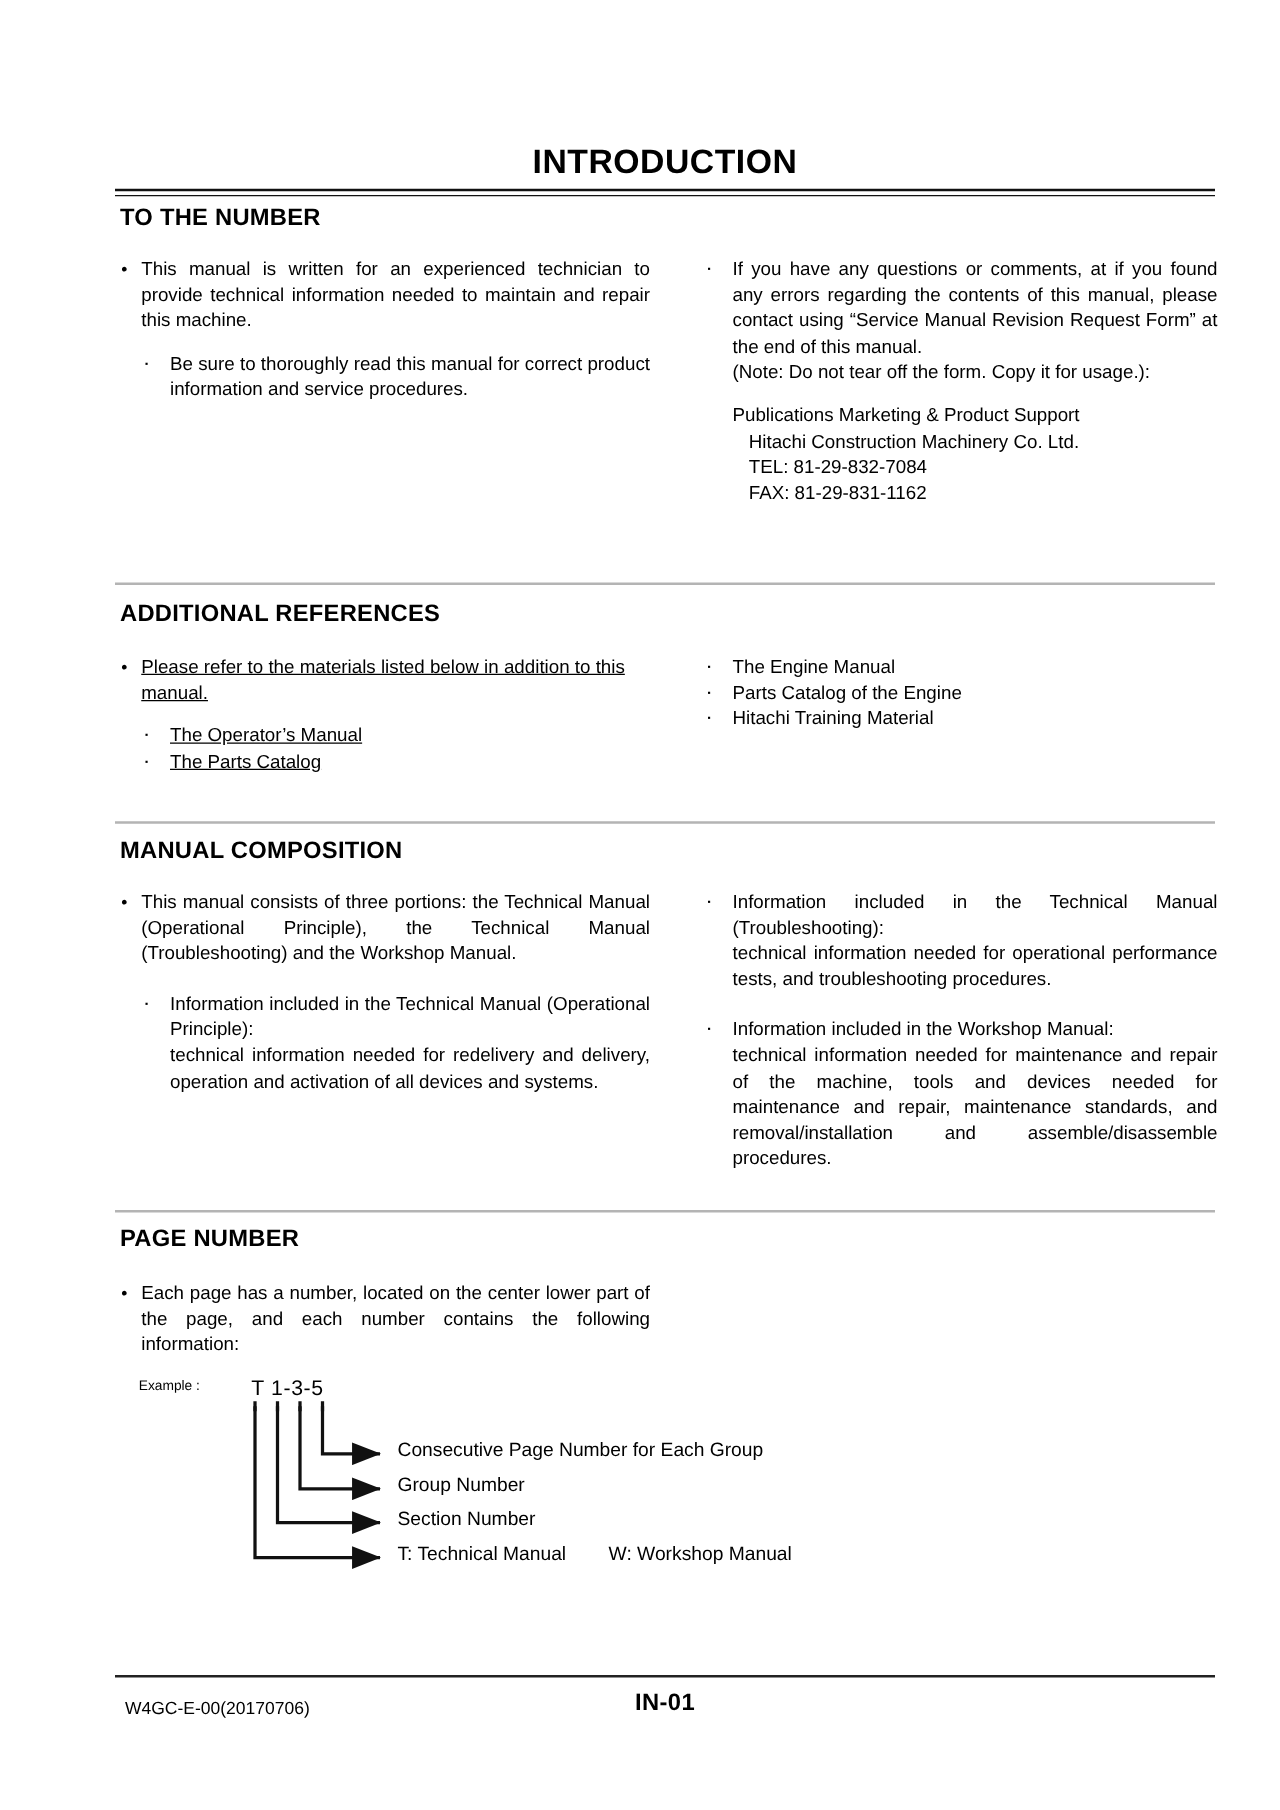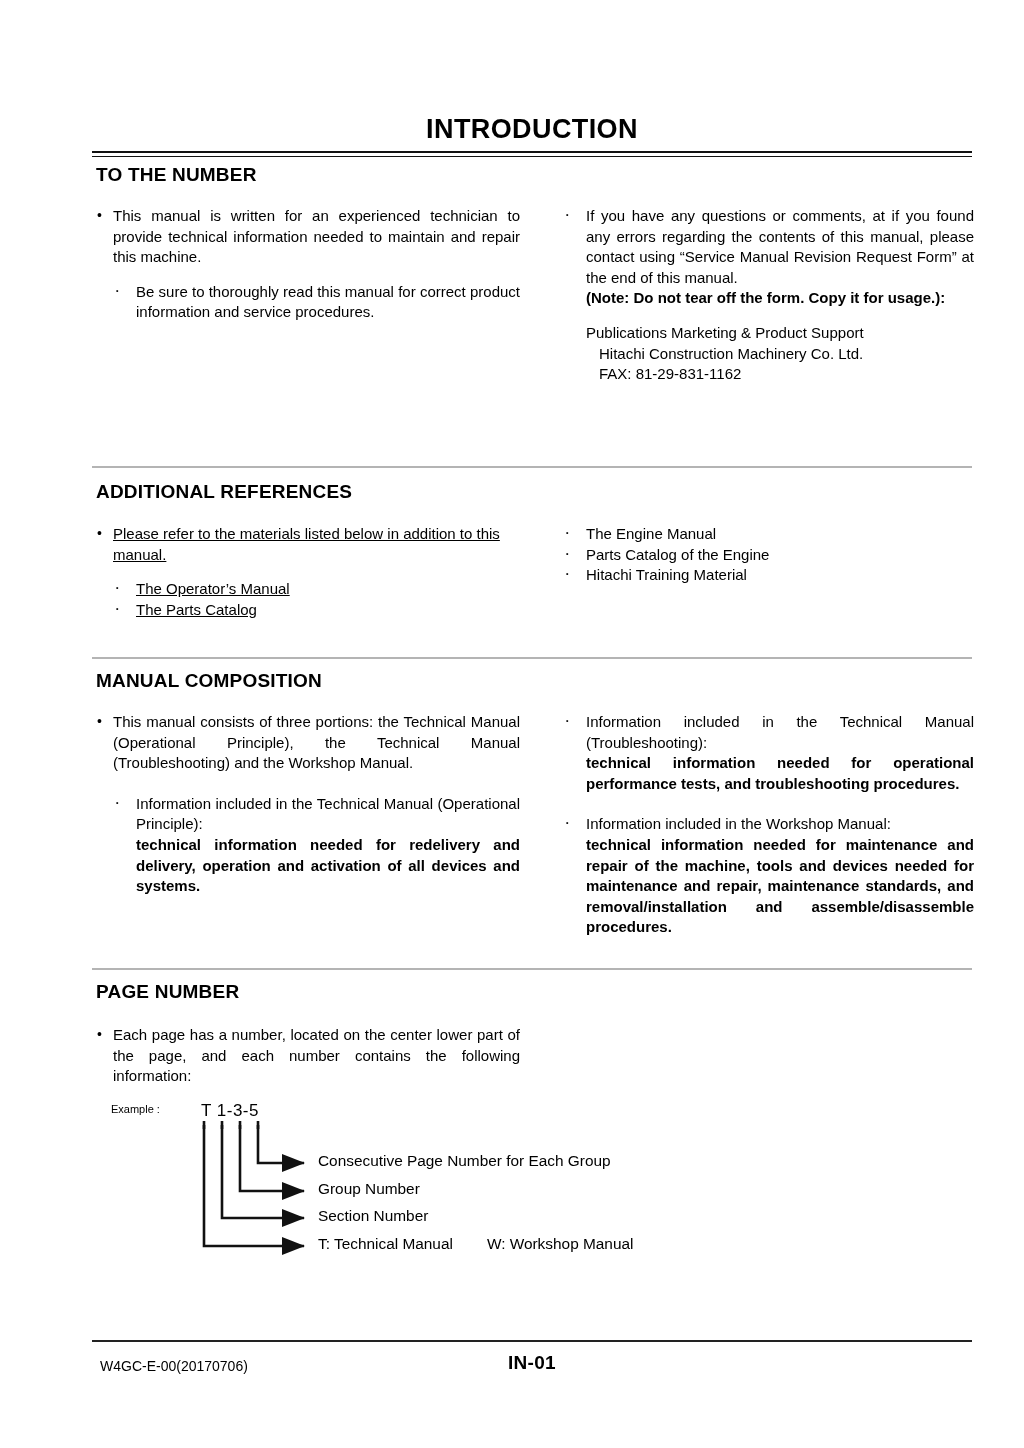--- a/index.html
+++ b/index.html
@@ -97,21 +97,21 @@
   }
   .subitem::before {
     content: "\FF65";
     position: absolute;
     left: -2px;
     top: 0;
     font-size: 13px;
     line-height: 20.6px;
   }
   .indent-sub { margin-left: 20px; }
-  .plain { margin: 0; font-weight: bold; }
+  .plain { margin: 0; }
   .gap-sm { height: 14px; }
   .gap-md { height: 20px; }
 
   .contact-line  { margin: 0; text-align: left; }
   .contact-line.ind { padding-left: 13px; }
 
   
   .diagram {
     position: absolute;
     left: 72px;
@@ -185,20 +185,21 @@
   </div>
 
   <div class="col-right" style="top:206px;">
     <div class="blk">
       <p class="subitem">If you have any questions or comments, at if you found any errors regarding the contents of this manual, please contact using “Service Manual Revision Request Form” at the end of this manual.</p>
       <p class="plain" style="padding-left:20px;">(Note: Do not tear off the form. Copy it for usage.):</p>
       <div class="gap-sm"></div>
       <div style="padding-left:20px;">
         <p class="contact-line">Publications Marketing &amp; Product Support</p>
         <p class="contact-line ind">Hitachi Construction Machinery Co. Ltd.</p>
+        <p class="contact-line ind">TEL: 81-29-832-7084</p>
         <p class="contact-line ind">FAX: 81-29-831-1162</p>
       </div>
     </div>
   </div>
 
   <div class="divider" style="top:466px;"></div>
   <div class="sec-head" style="top:481px;">ADDITIONAL REFERENCES</div>
 
   <div class="col-left" style="top:524px;text-decoration:underline;">
     <div class="blk noj">

